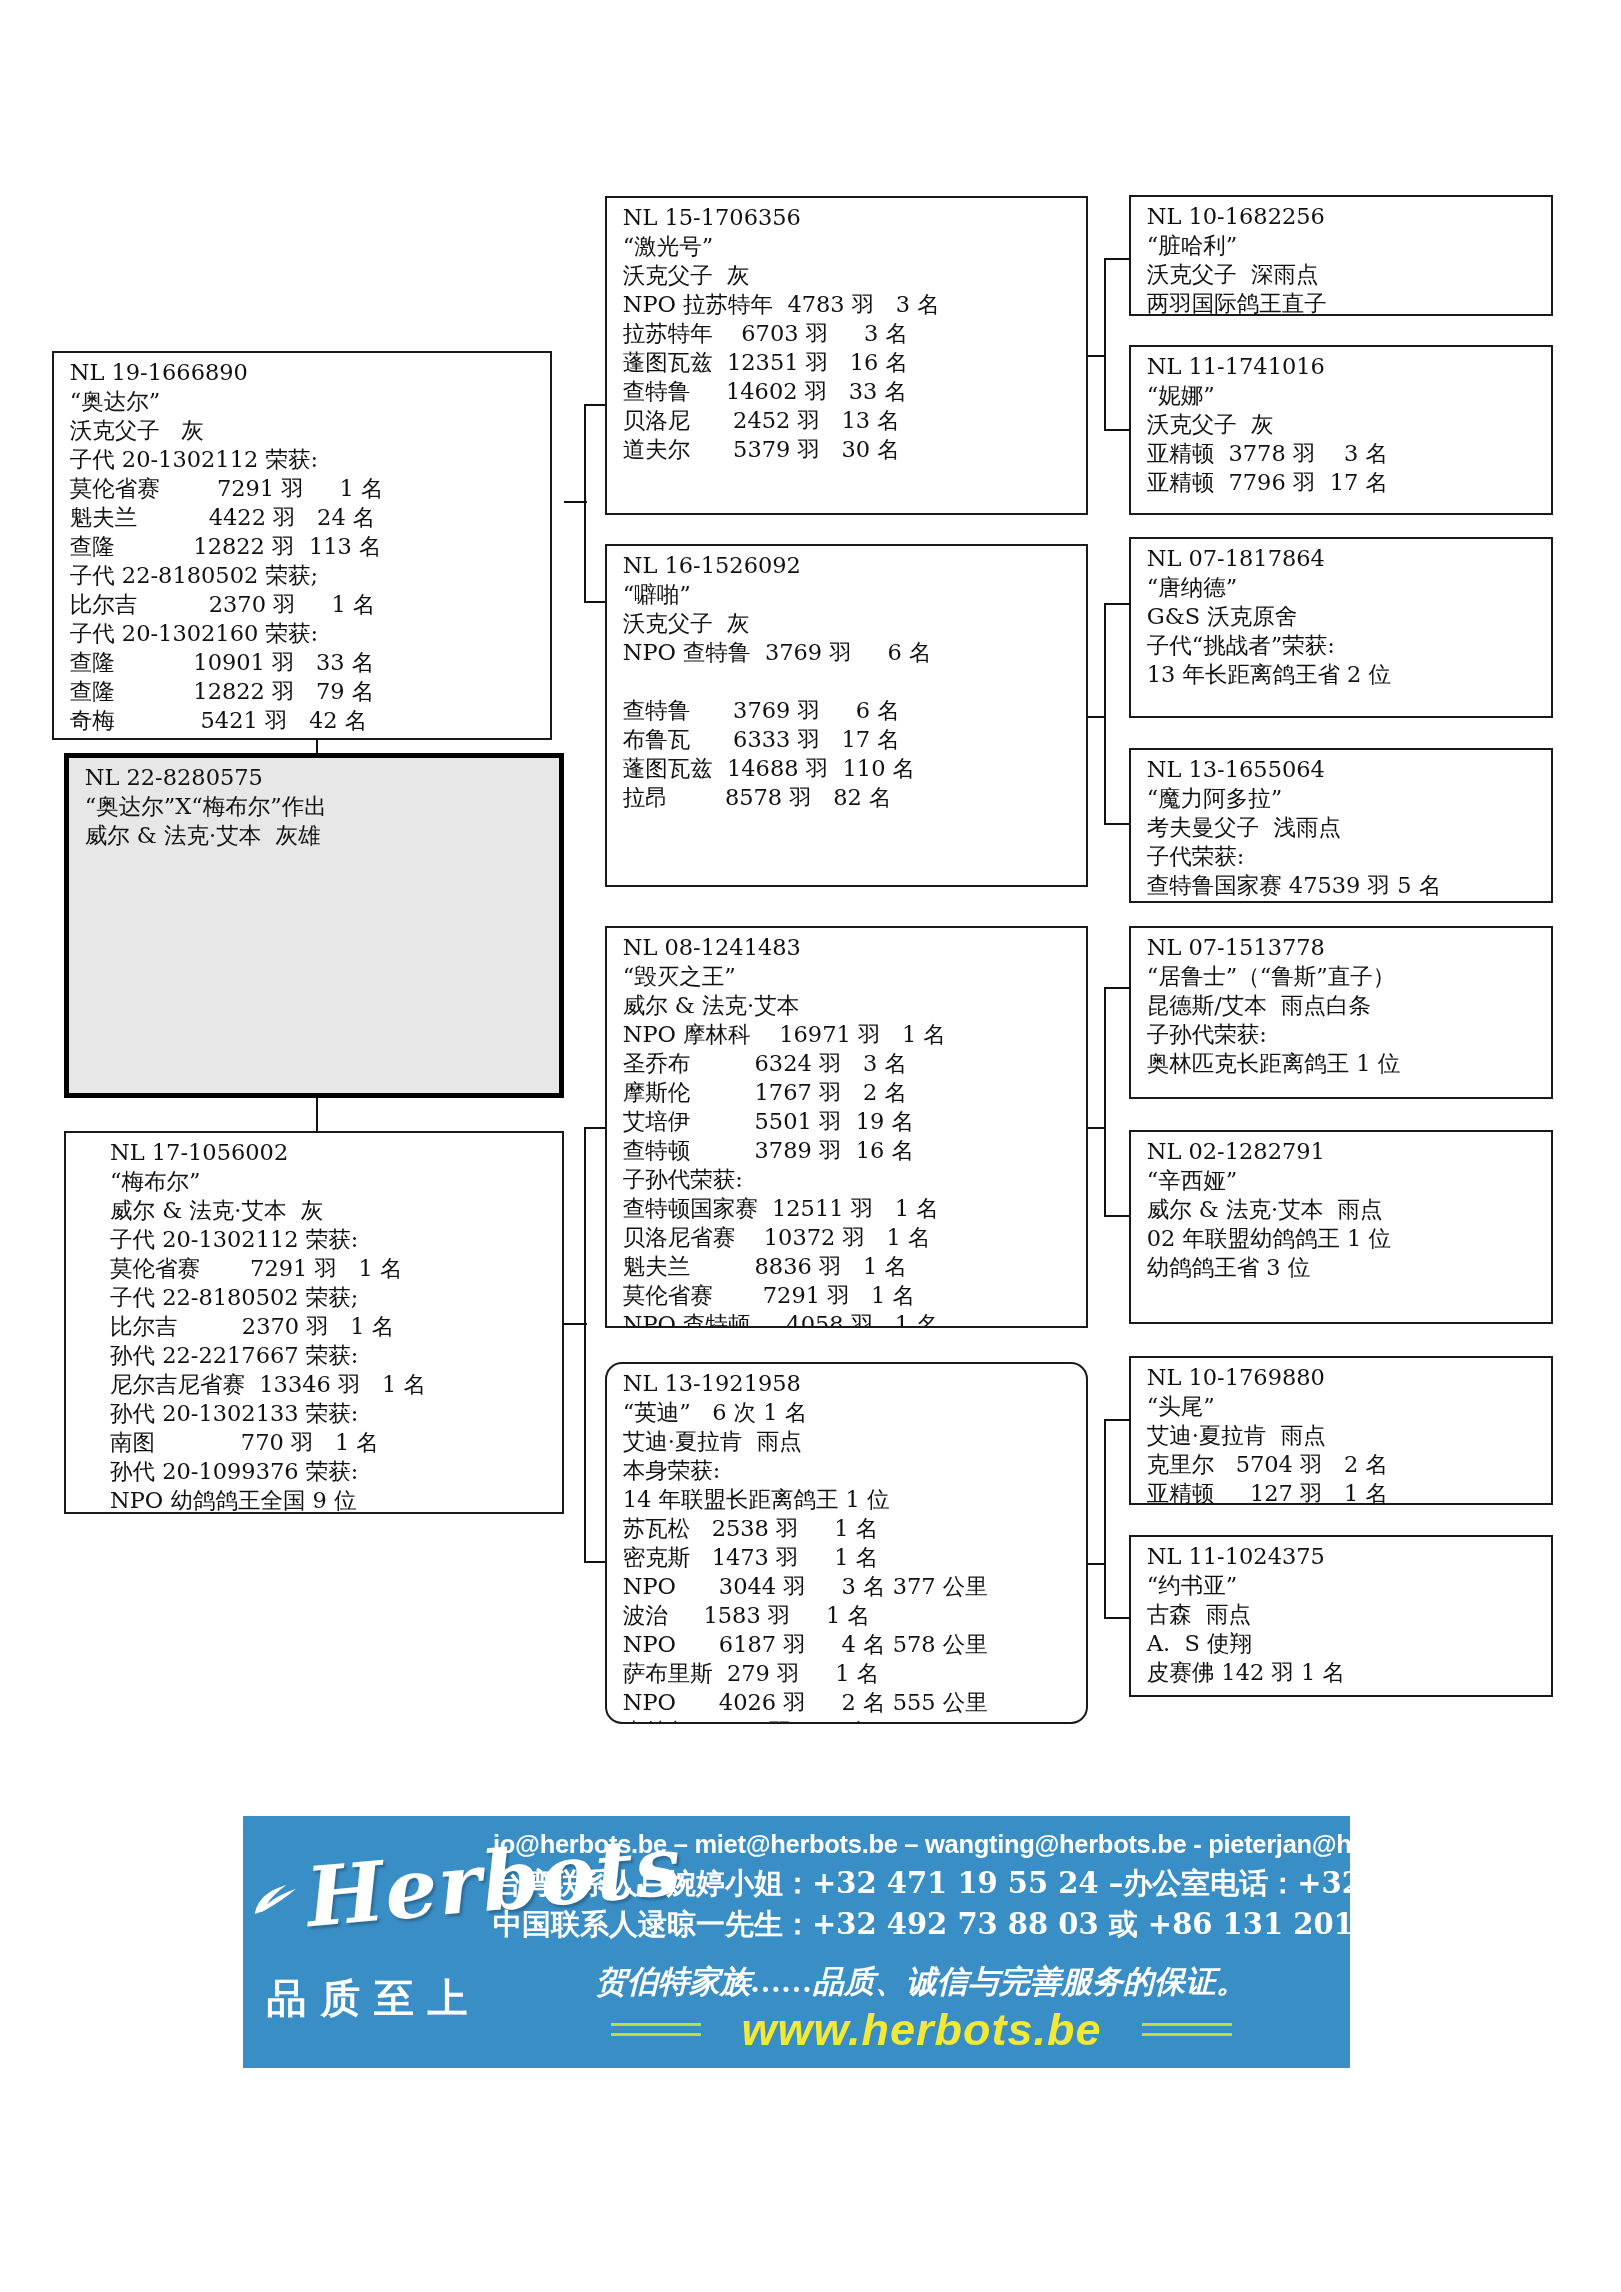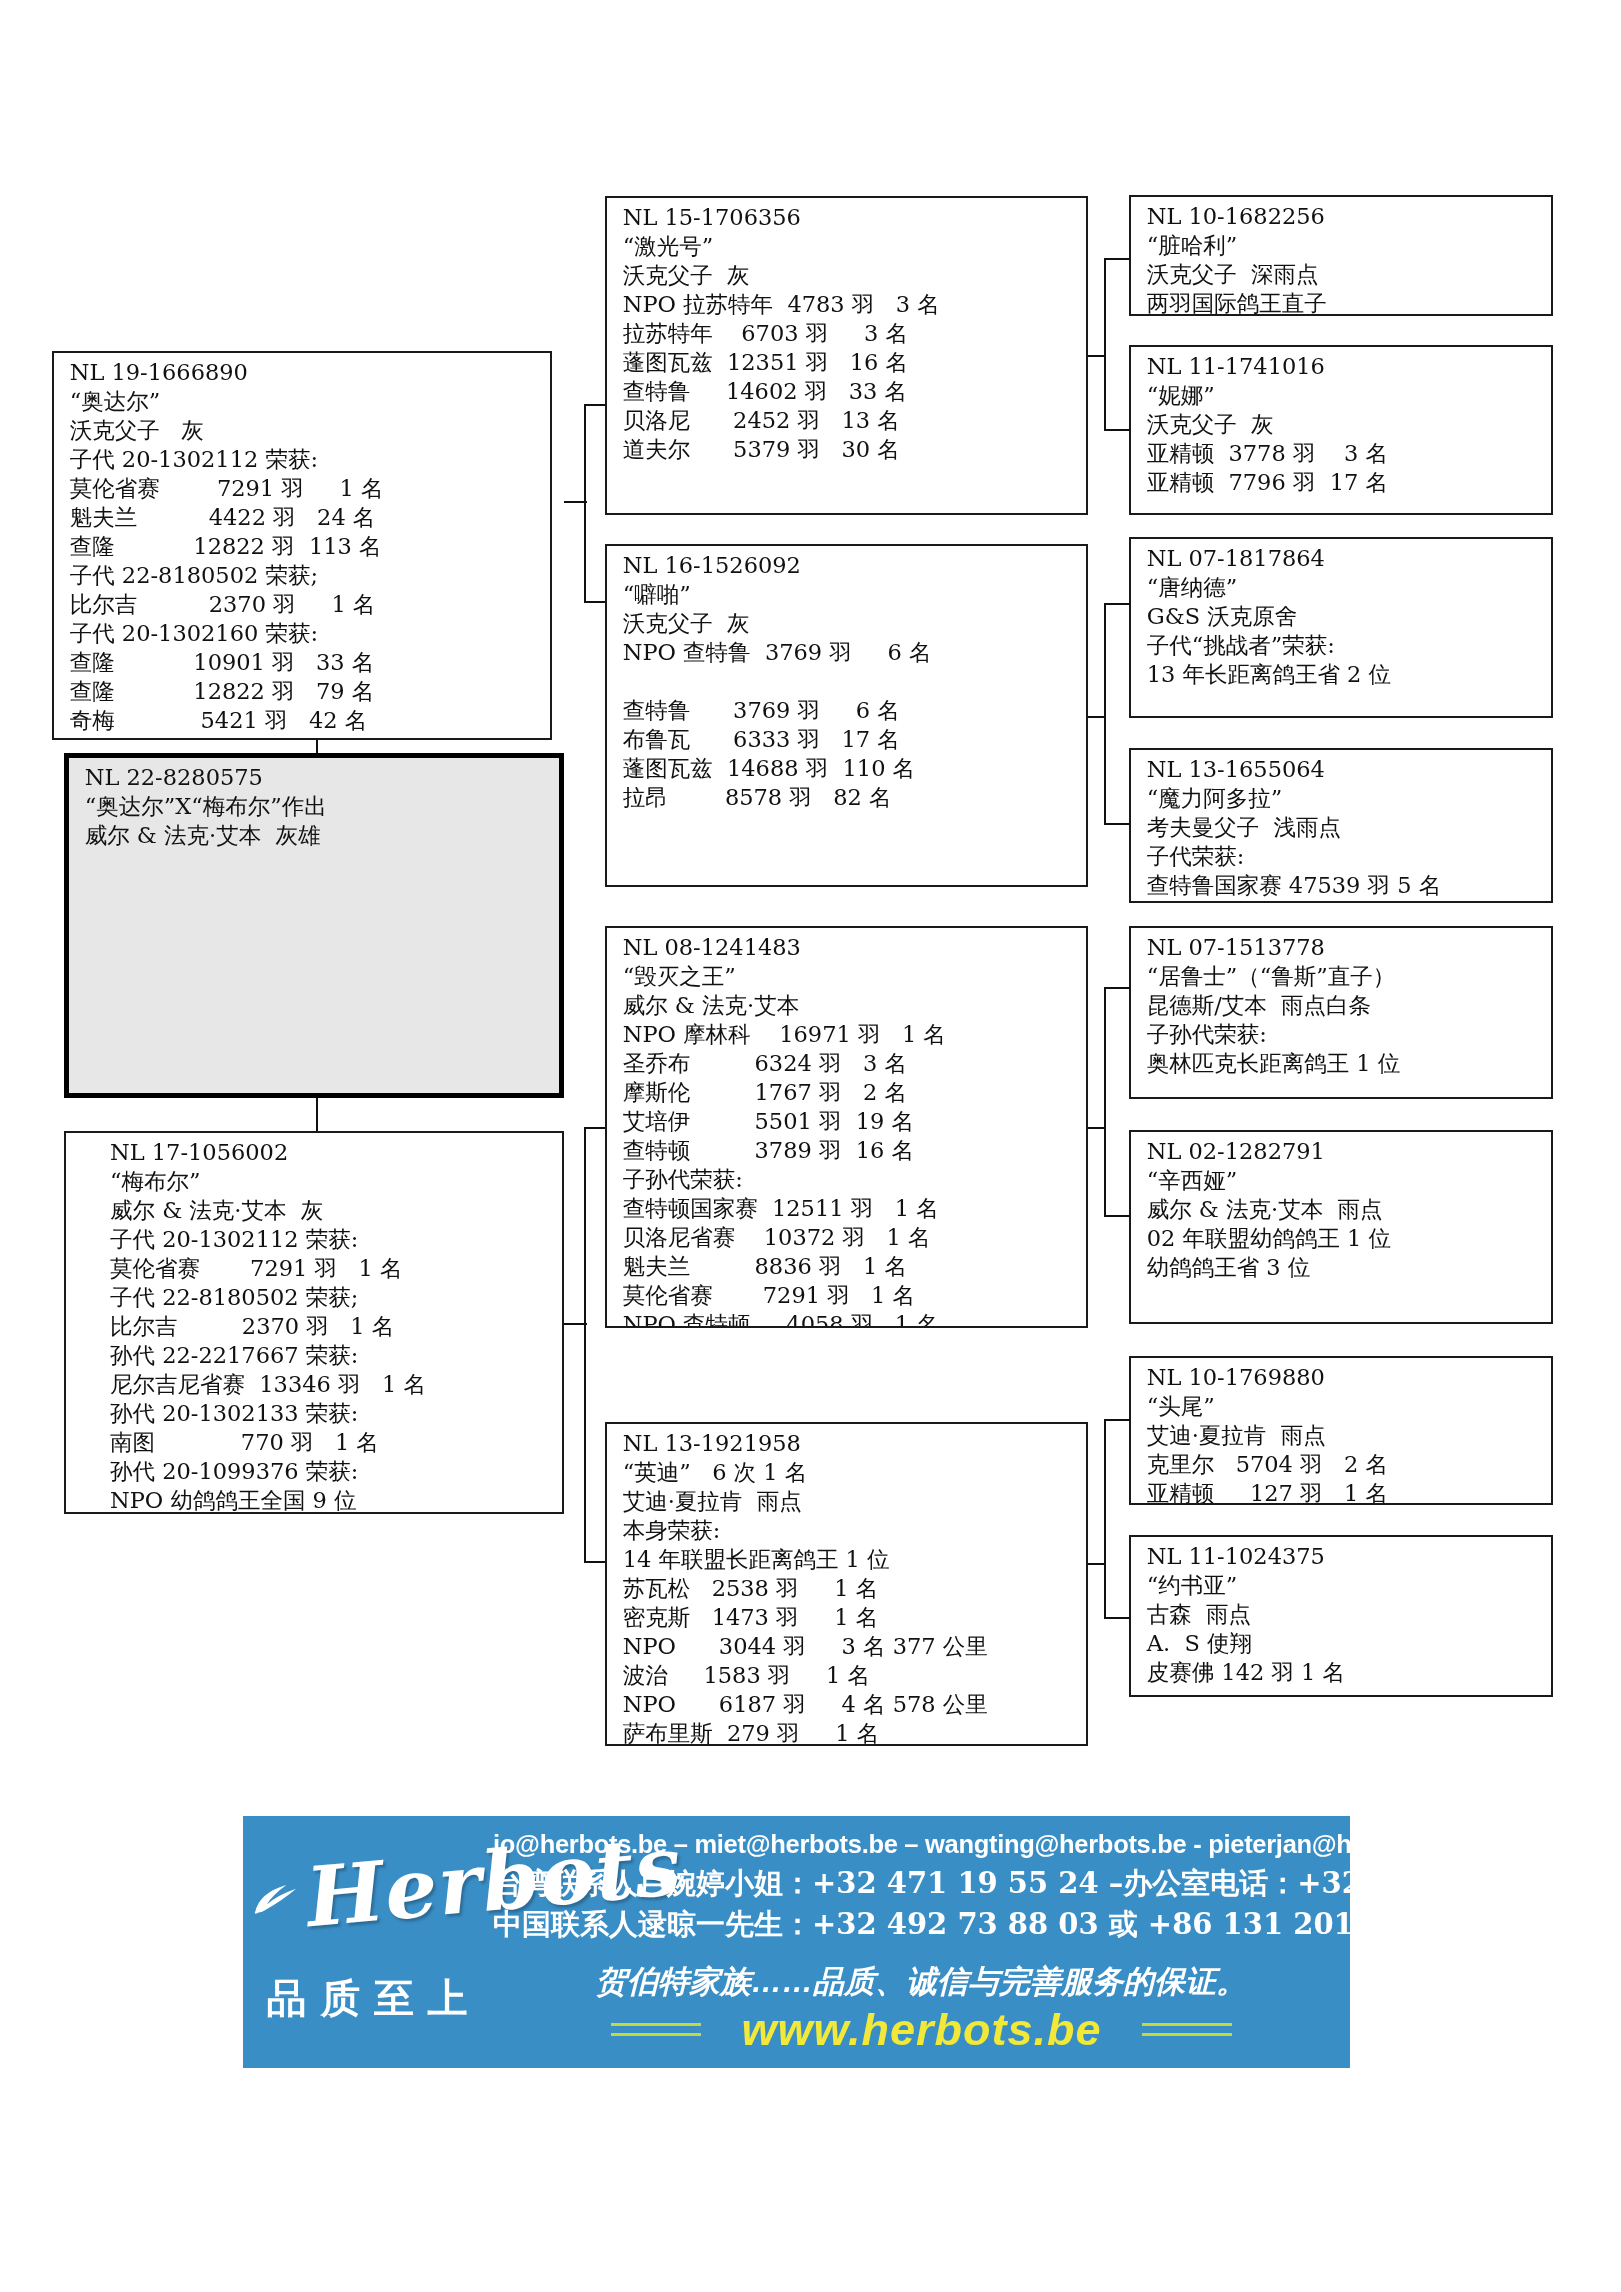--- a/index.html
+++ b/index.html
@@ -10,21 +10,21 @@
   .pbox .bl{white-space:pre;}
   .subject{background:#e7e7e7;border:5.9px solid #000;}
   
   .box-a{left:52px;top:351px;width:500px;height:389px;}
   .box-b{left:64px;top:753px;width:500px;height:345px;}
   .box-c{left:64px;top:1131px;width:500px;height:383px;padding-left:44px;}
   
   .box-m1{left:605px;top:196px;width:483px;height:319px;}
   .box-m2{left:605px;top:544px;width:483px;height:343px;}
   .box-m3{left:605px;top:926px;width:483px;height:402px;}
-  .box-m4{left:605px;top:1422px;width:483px;height:324px;}
+  .box-m4{left:605px;top:1362px;width:483px;height:362px;border-radius:17px;}
   
   .box-r1{left:1129px;top:195px;width:424px;height:121px;}
   .box-r2{left:1129px;top:345px;width:424px;height:170px;}
   .box-r3{left:1129px;top:537px;width:424px;height:181px;}
   .box-r4{left:1129px;top:748px;width:424px;height:155px;}
   .box-r5{left:1129px;top:926px;width:424px;height:173px;}
   .box-r6{left:1129px;top:1130px;width:424px;height:194px;}
   .box-r7{left:1129px;top:1356px;width:424px;height:149px;}
   .box-r8{left:1129px;top:1535px;width:424px;height:162px;}
   
@@ -64,21 +64,21 @@
              font-style:italic;font-weight:bold;font-size:82px;line-height:94px;color:#fff;
              transform:rotate(-5deg);letter-spacing:1px;text-shadow:2px 2.9px 2.9px rgba(0,0,0,.25);}
   .logo-slogan{position:absolute;left:23.5px;top:155px;font-size:40px;font-weight:bold;
                letter-spacing:13.7px;color:#fff;font-family:"DejaVu Serif","Liberation Serif",serif;}
   .banner-right{position:absolute;left:250px;top:9.8px;width:857px;text-align:center;
                 font-family:"Liberation Sans","DejaVu Sans",sans-serif;}
   .b-emails{font-size:25.5px;font-weight:bold;line-height:37px;white-space:nowrap;text-align:left;letter-spacing:-0.3px;}
   .b-line{font-size:29px;font-weight:bold;line-height:41px;white-space:nowrap;
           font-family:"DejaVu Serif","Liberation Serif",serif;}
   .b-slogan{margin-top:17.6px;font-size:31px;font-weight:bold;font-style:italic;line-height:39px;white-space:nowrap;
-            font-family:Liberation Sans, sans-serif;}
+            font-family:Liberation Serif, serif;}
   .b-webrow{margin-top:3.9px;display:flex;align-items:center;justify-content:center;gap:41px;}
   .dbl{width:90px;height:12.7px;border-top:3.9px solid #C6D93B;border-bottom:3.9px solid #C6D93B;box-sizing:border-box;}
   .b-site{font-size:45px;font-weight:bold;font-style:italic;color:#F2E838;line-height:49px;
           font-family:"Liberation Sans","DejaVu Sans",sans-serif;letter-spacing:1px;}
 </style>
 </head>
 <body>
 
 <div id="page">
 

